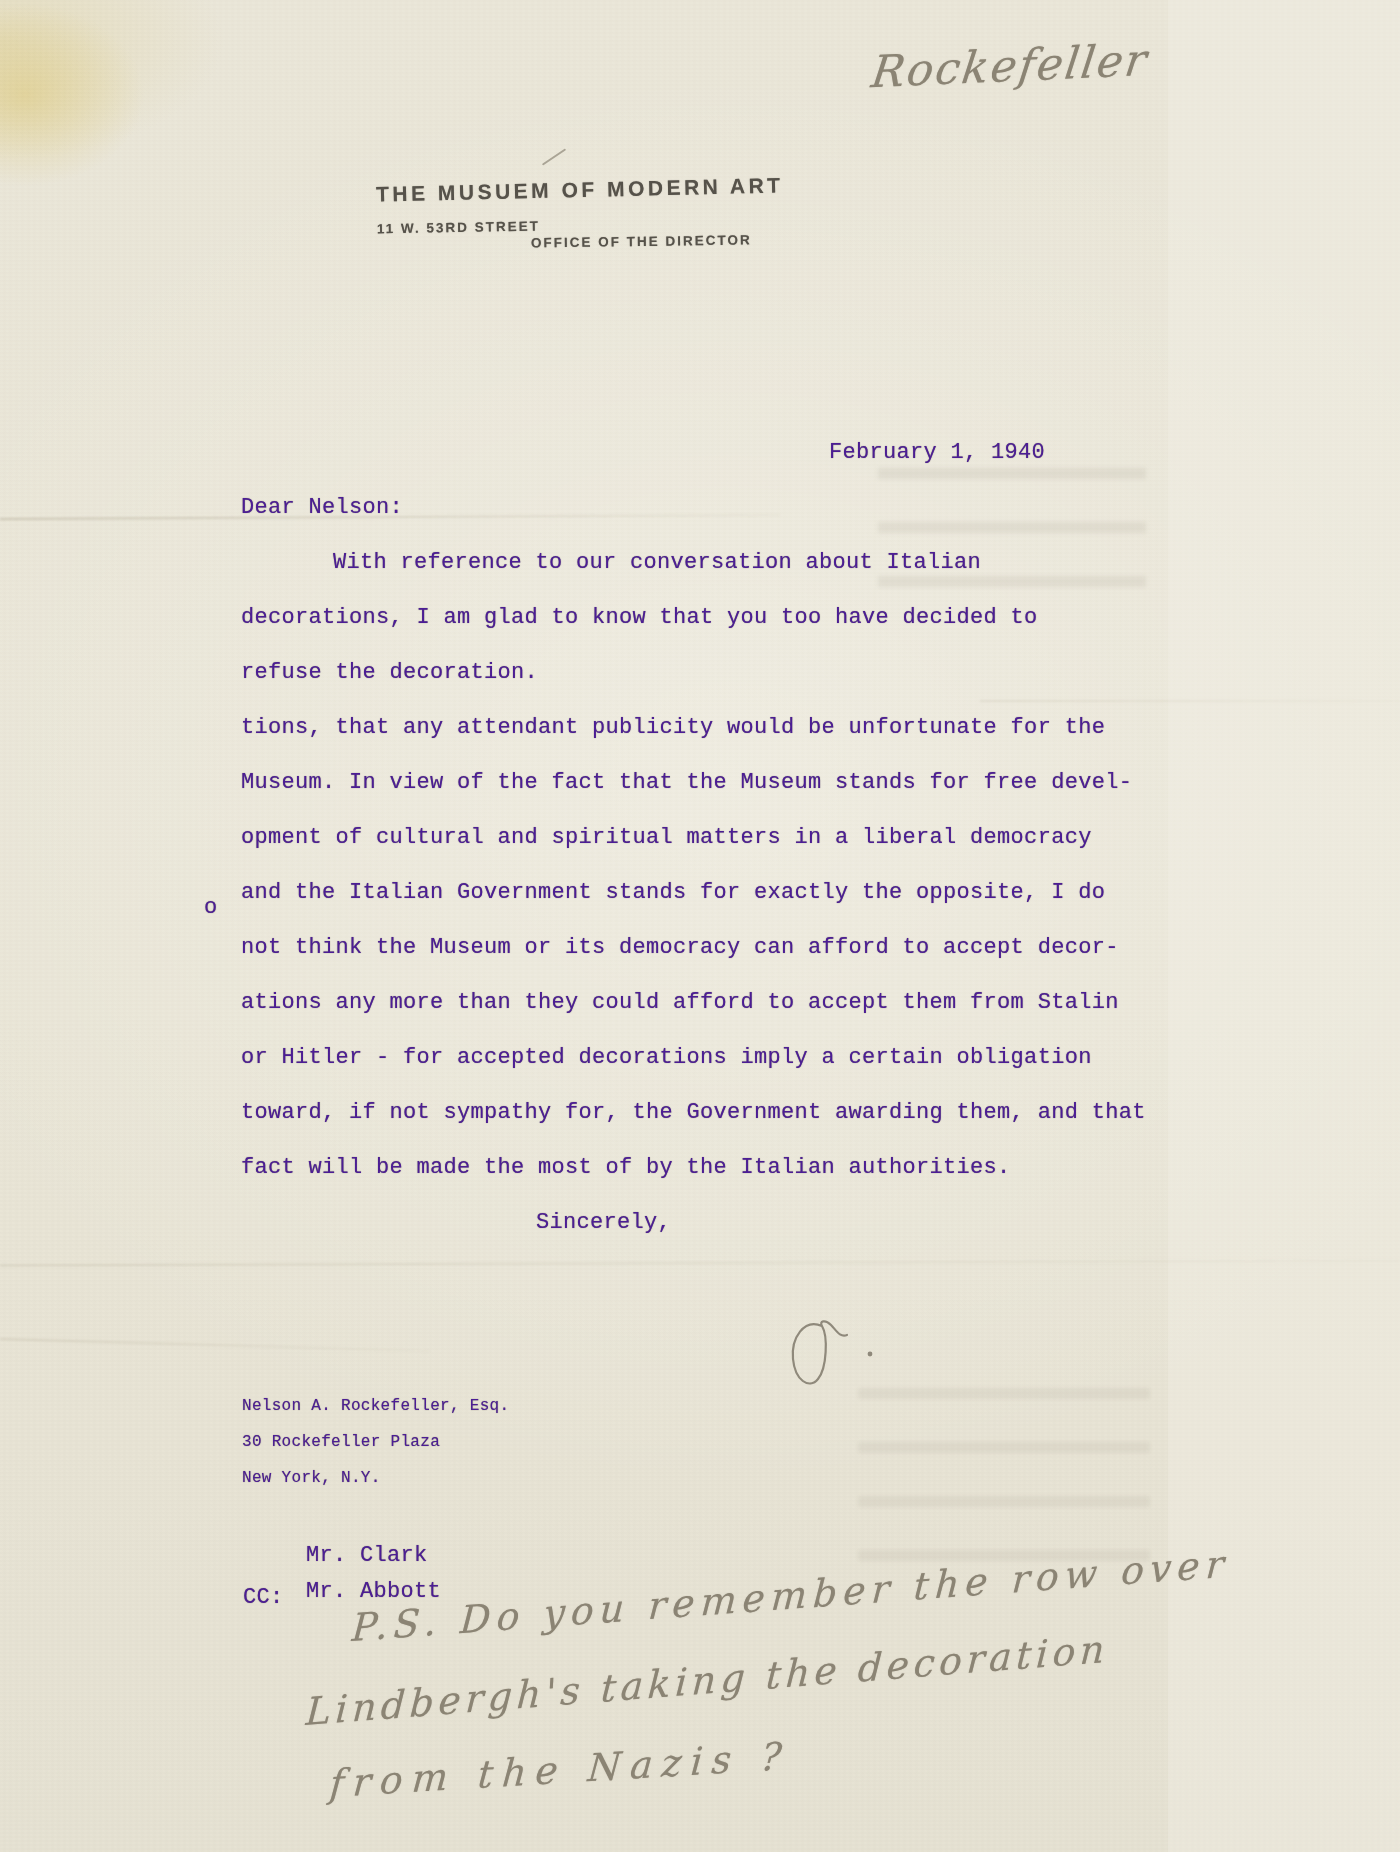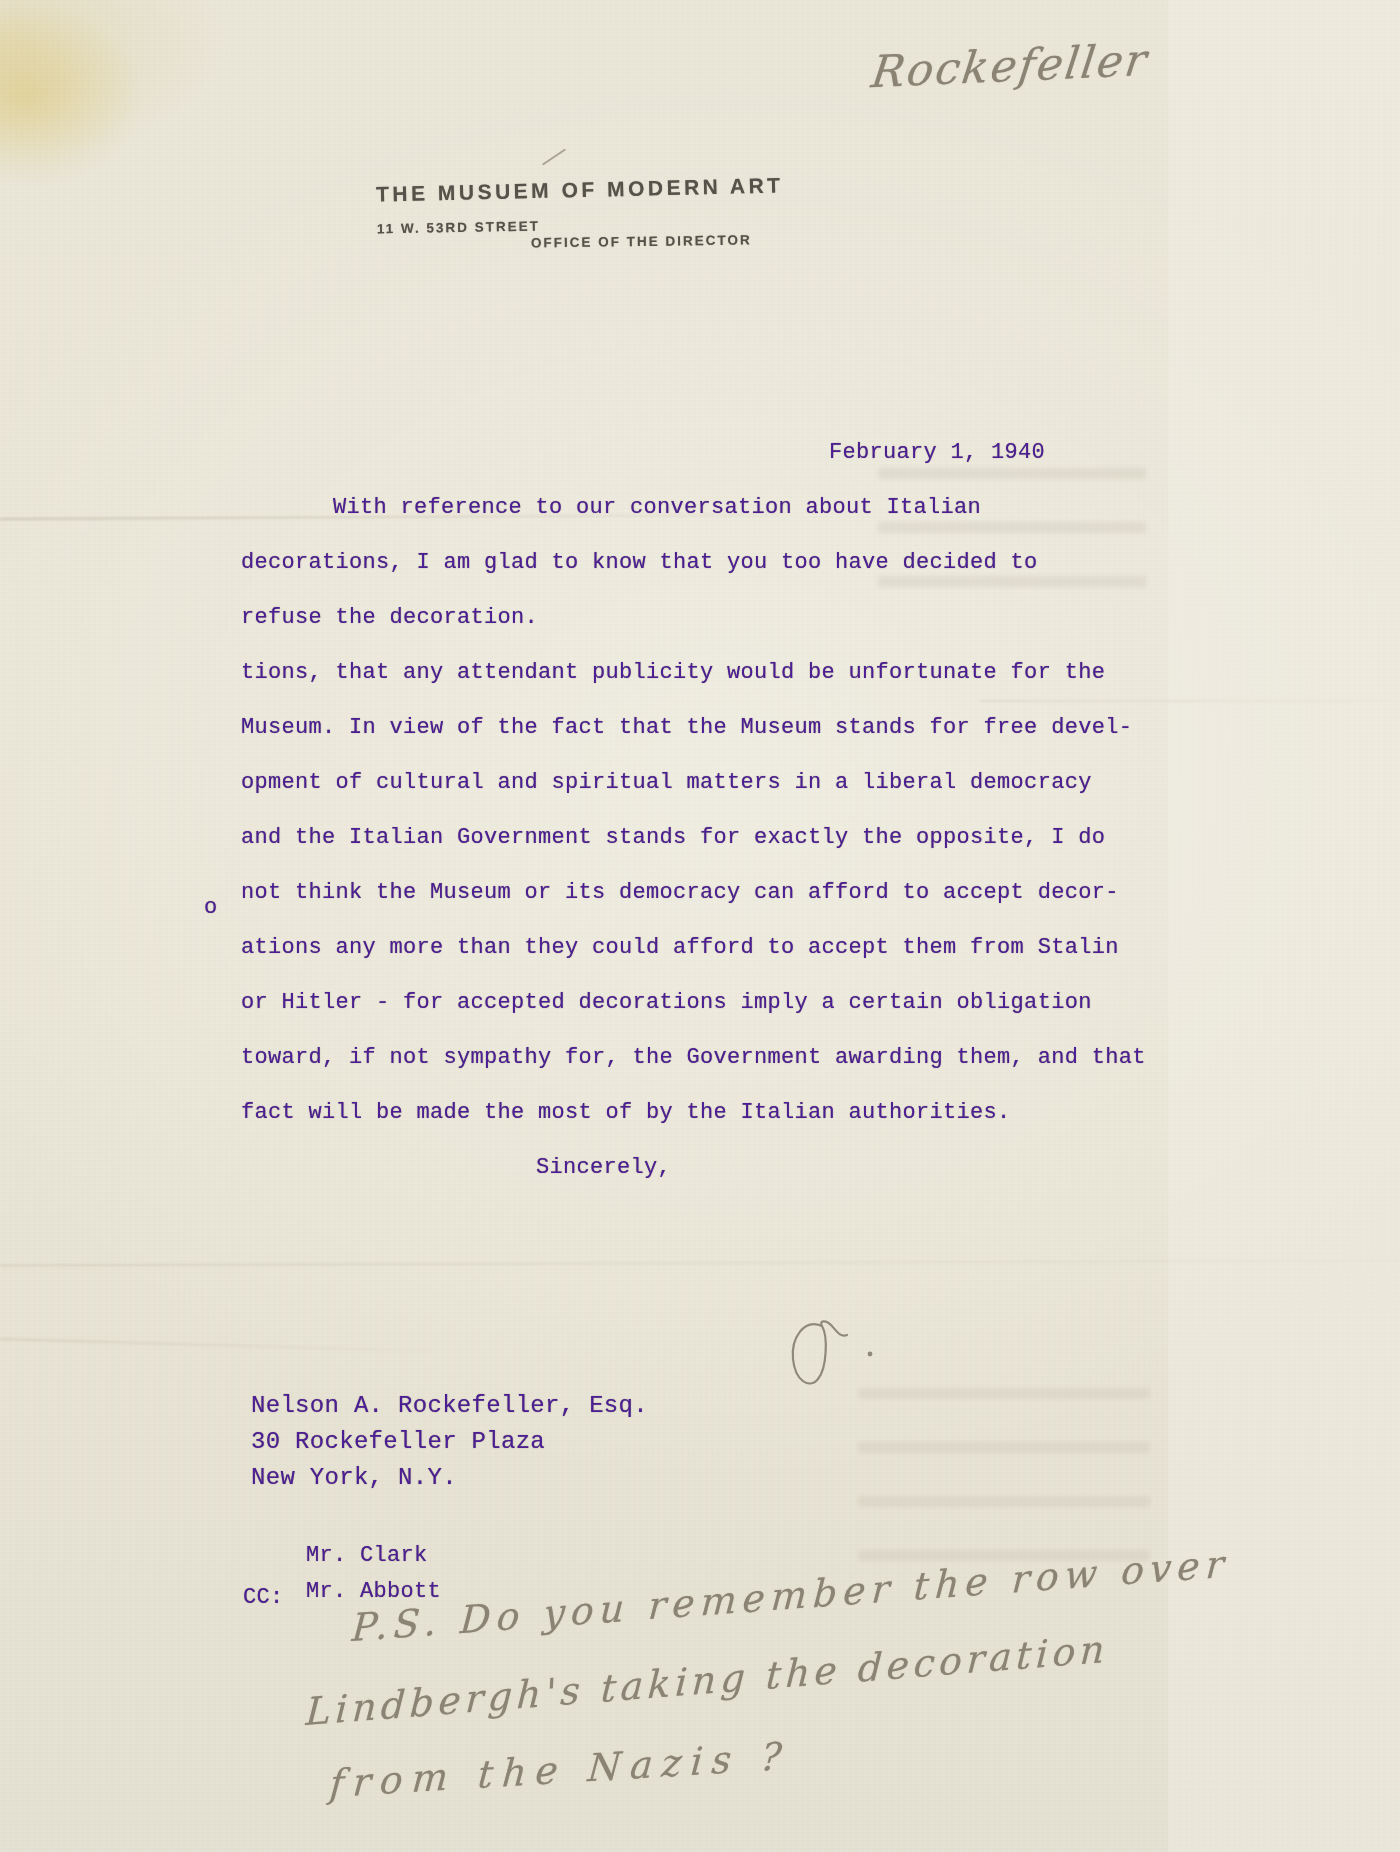--- a/index.html
+++ b/index.html
@@ -43,21 +43,21 @@
   
   .typed{color:#4c1d95;text-shadow:0 0 1px rgba(55,51,42,0.65);}
   .block{position:absolute;left:241px;top:425px;width:1010px;font-size:22px;letter-spacing:0.3px;}
   .ln{height:55px;line-height:55px;white-space:pre;}
   .ind-date{padding-left:588px;}
   .ind-a{padding-left:92px;}
   .ind-b{padding-left:137px;}
   .ind-close{padding-left:295px;}
   .pgap{margin-top:7px;}
   .margin-o{position:absolute;left:204px;top:880px;height:55px;line-height:55px;font-size:22px;}
-  .recipient{position:absolute;left:251px;top:1388px;font-size:24px;letter-spacing:0.3px;}
+  .recipient{position:absolute;left:242px;top:1388px;font-size:16px;letter-spacing:0.3px;}
   .recipient .rl{height:36px;line-height:36px;white-space:pre;}
   .ccblock{position:absolute;left:243px;top:1538px;font-size:22px;letter-spacing:0.3px;display:flex;}
   .cc-label{width:63px;height:36px;line-height:36px;margin-top:42px;}
   .cc-names .rl{height:36px;line-height:36px;white-space:pre;}
 
   
   .pencil{color:#8b8474;font-family:"DejaVu Serif",serif;font-style:italic;white-space:pre;
     text-shadow:0 0 1px rgba(139,132,116,0.55);}
   .hw-name{position:absolute;left:872px;top:40px;font-size:44px;letter-spacing:2px;
     transform:rotate(-2.5deg) skewX(-10deg);}
@@ -82,20 +82,21 @@
 <div class="straymark"></div>
 
 <div class="pencil hw-name">Rockefeller</div>
 
 <div class="lh lh-title">THE MUSUEM OF MODERN ART</div>
 <div class="lh lh-street">11 W. 53RD STREET</div>
 <div class="lh lh-office">OFFICE OF THE DIRECTOR</div>
 
 <div class="block typed">
   <div class="ln ind-date">February 1, 1940</div>
+  <div class="ln">Dear Nelson:</div>
   <div class="ln ind-a">With reference to our conversation about Italian</div>
   <div class="ln">decorations, I am glad to know that you too have decided to</div>
   <div class="ln">refuse the decoration.</div>
   <div class="ln">tions, that any attendant publicity would be unfortunate for the</div>
   <div class="ln">Museum. In view of the fact that the Museum stands for free devel-</div>
   <div class="ln">opment of cultural and spiritual matters in a liberal democracy</div>
   <div class="ln">and the Italian Government stands for exactly the opposite, I do</div>
   <div class="ln">not think the Museum or its democracy can afford to accept decor-</div>
   <div class="ln">ations any more than they could afford to accept them from Stalin</div>
   <div class="ln">or Hitler - for accepted decorations imply a certain obligation</div>

